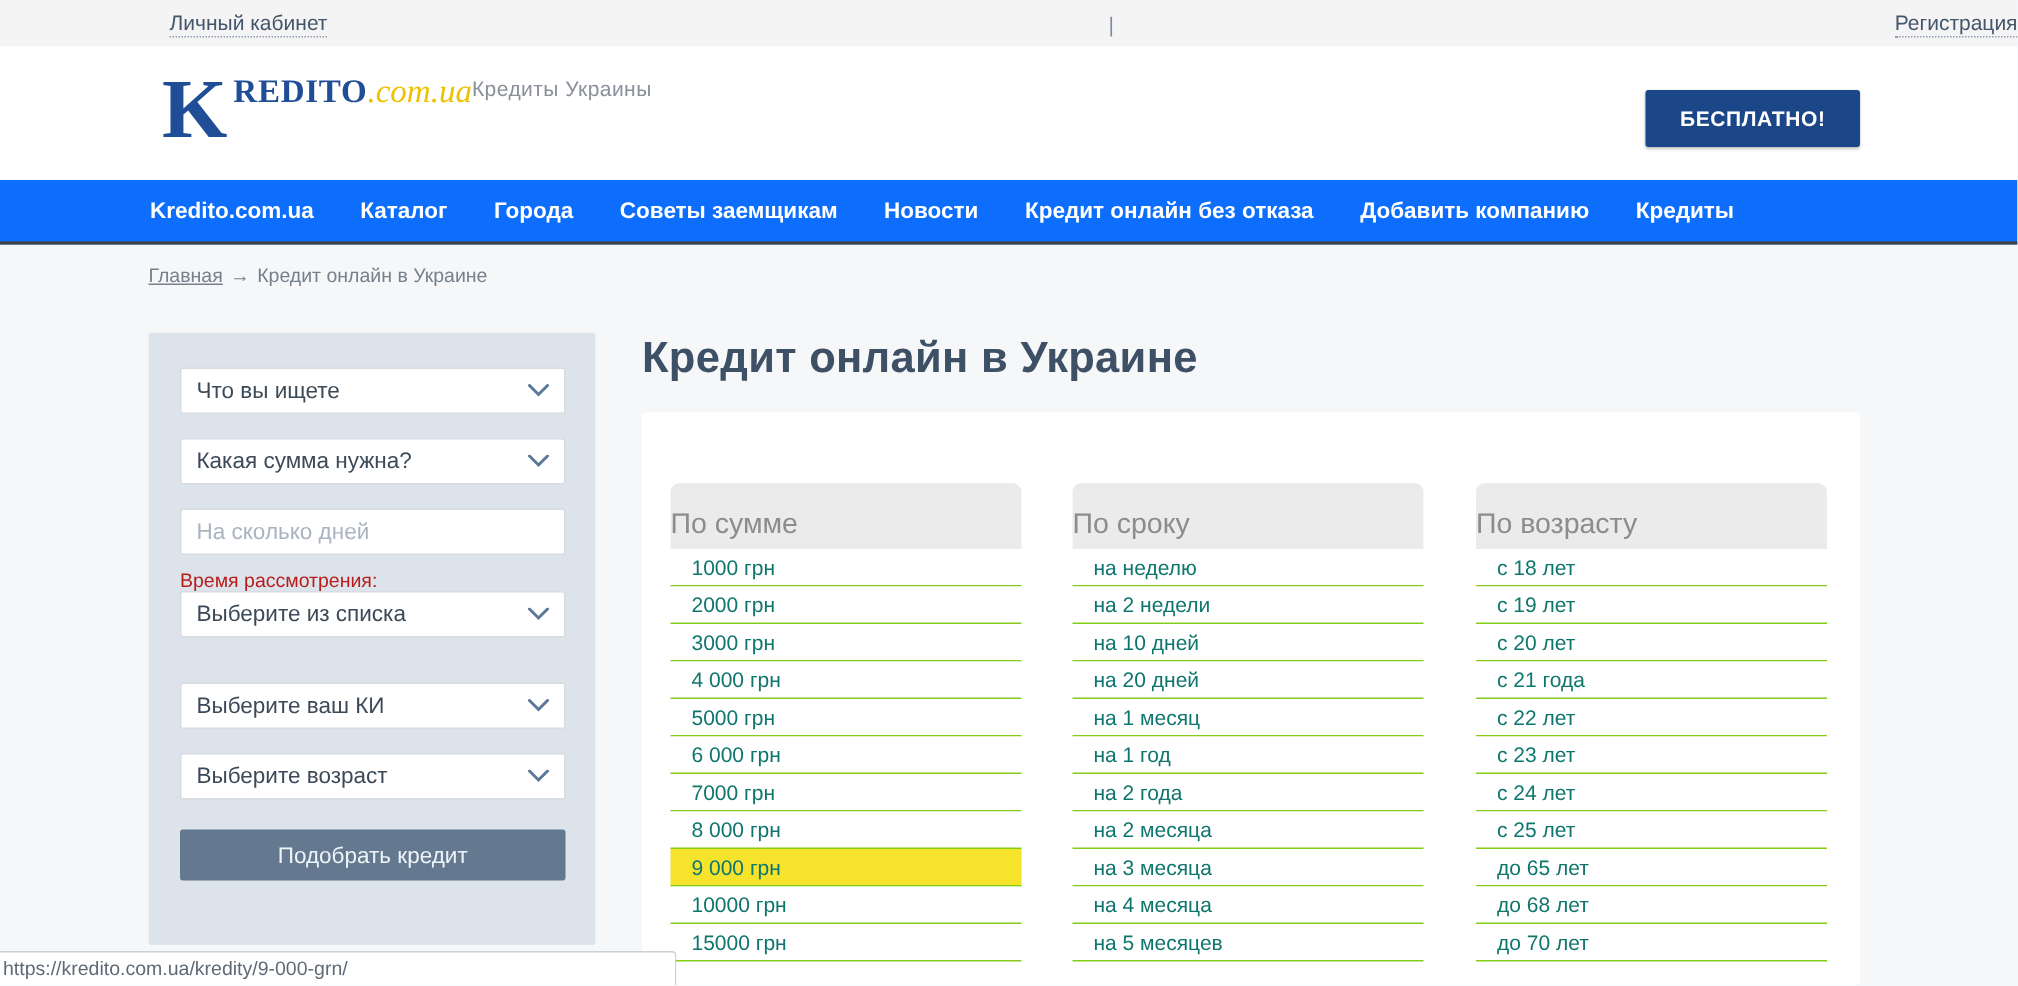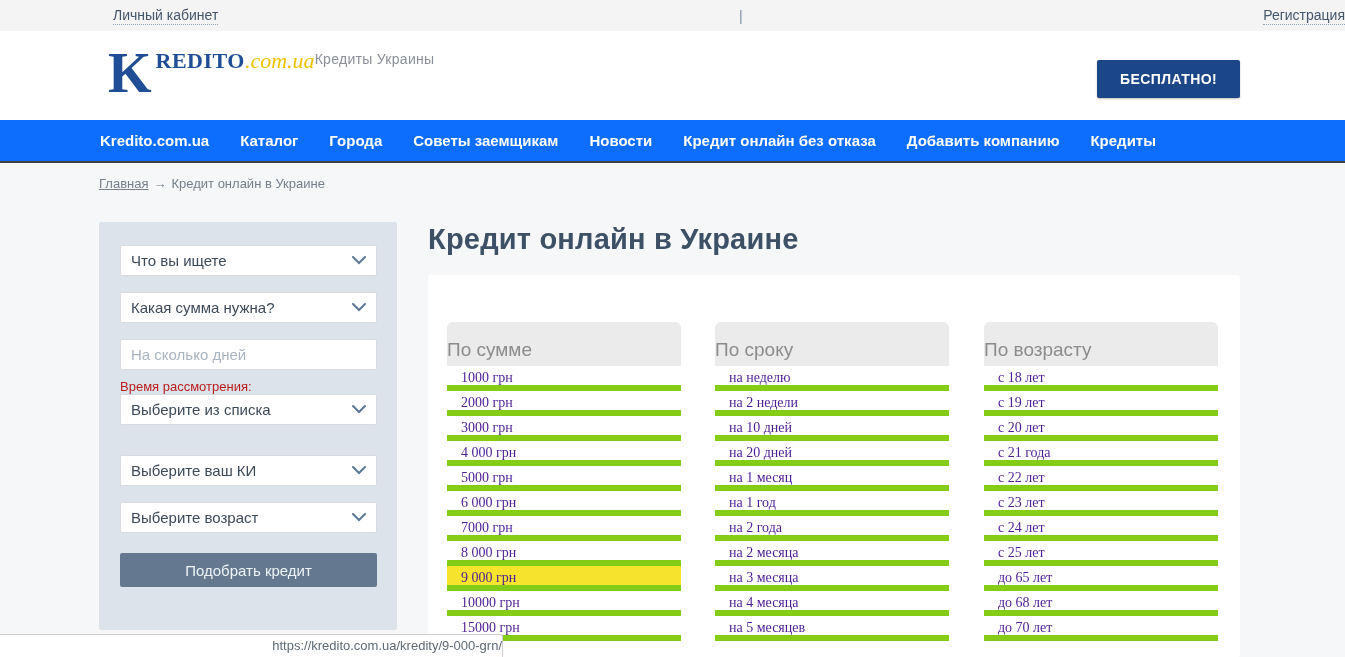--- a/index.html
+++ b/index.html
@@ -60,30 +60,30 @@
   
   .page-title { position:absolute; left:428px; top:223px; font-size:29px;
                 color:#3e5065; letter-spacing:.2px; }
   .card { position:absolute; left:428px; top:275px; width:812px; height:382px;
           background:#ffffff; border-radius:3px; }
   .col { position:absolute; top:47px; width:234px; }
   .col0 { left:19px; } .col1 { left:287px; } .col2 { left:556px; }
   .col-header { height:44px; background:#ebebeb; border-radius:6px 6px 0 0;
                 color:#8c8c8c; font-size:19px; line-height:56px; }
   .col-row { height:25px; line-height:24px; background:#ffffff; font-size:14px;
-             color:#4c1d95; padding-left:14px; border-bottom:6px solid #84cc16;
-             cursor:pointer; white-space:nowrap;font-family:Liberation Serif, serif; }
+             color:#0f766e; padding-left:14px; border-bottom:1px solid #84cc16;
+             cursor:pointer; white-space:nowrap; }
   .col-row.highlighted { background:#f5e32c; }
 
   
-  .statusbar { position:absolute; left:-1px; bottom:0; width:504px; height:23px;
+  .statusbar { position:absolute; left:-1px; bottom:0; width:452px; height:23px;
                background:#ffffff; border:1px solid #cfcfcf; border-bottom:none;
                border-top-right-radius:3px; font-size:13px; color:#5f6a75;
                line-height:21px; padding-left:2px; z-index:10; white-space:nowrap;
-               overflow:hidden;text-align:right; }
+               overflow:hidden; }
 </style>
 </head>
 <body>
 
 <div class="topbar">
   <a>Личный кабинет</a>
   <span class="sep">|</span>
   <a>Регистрация</a>
 </div>
 

